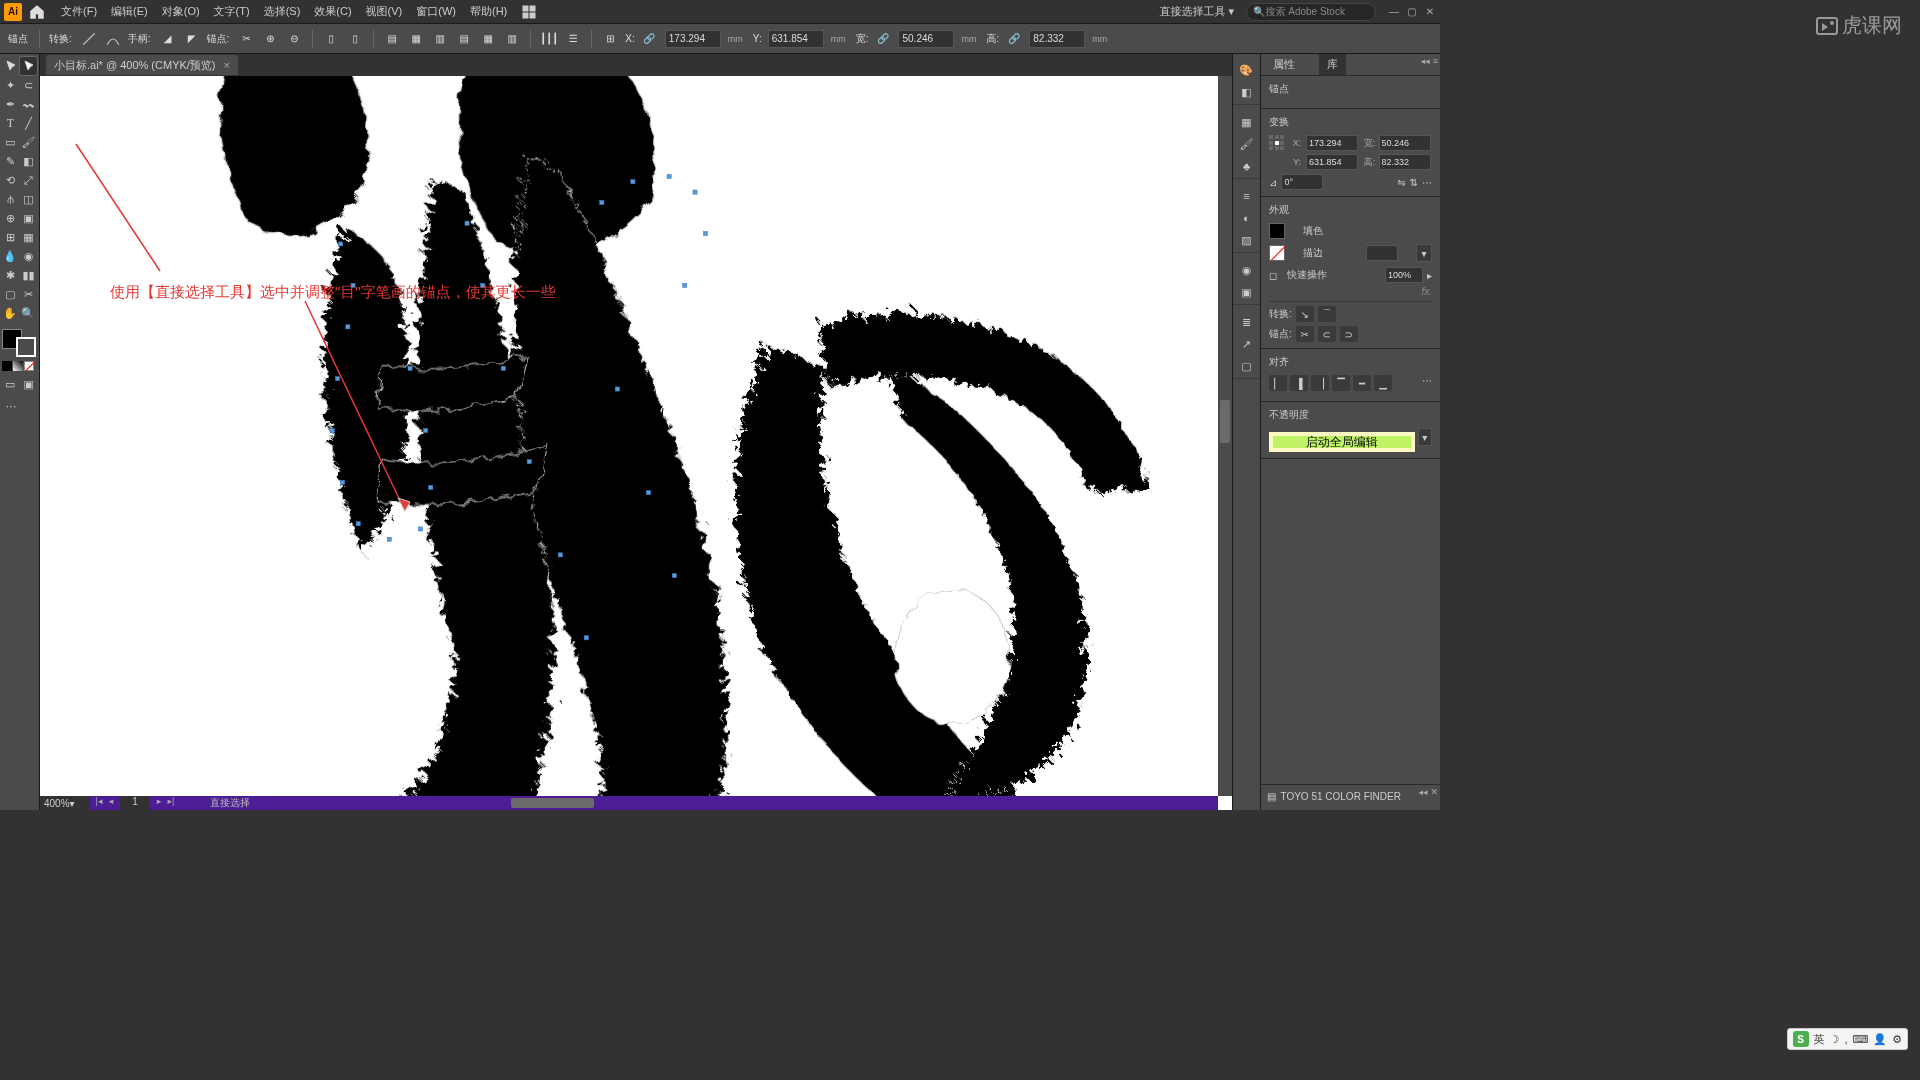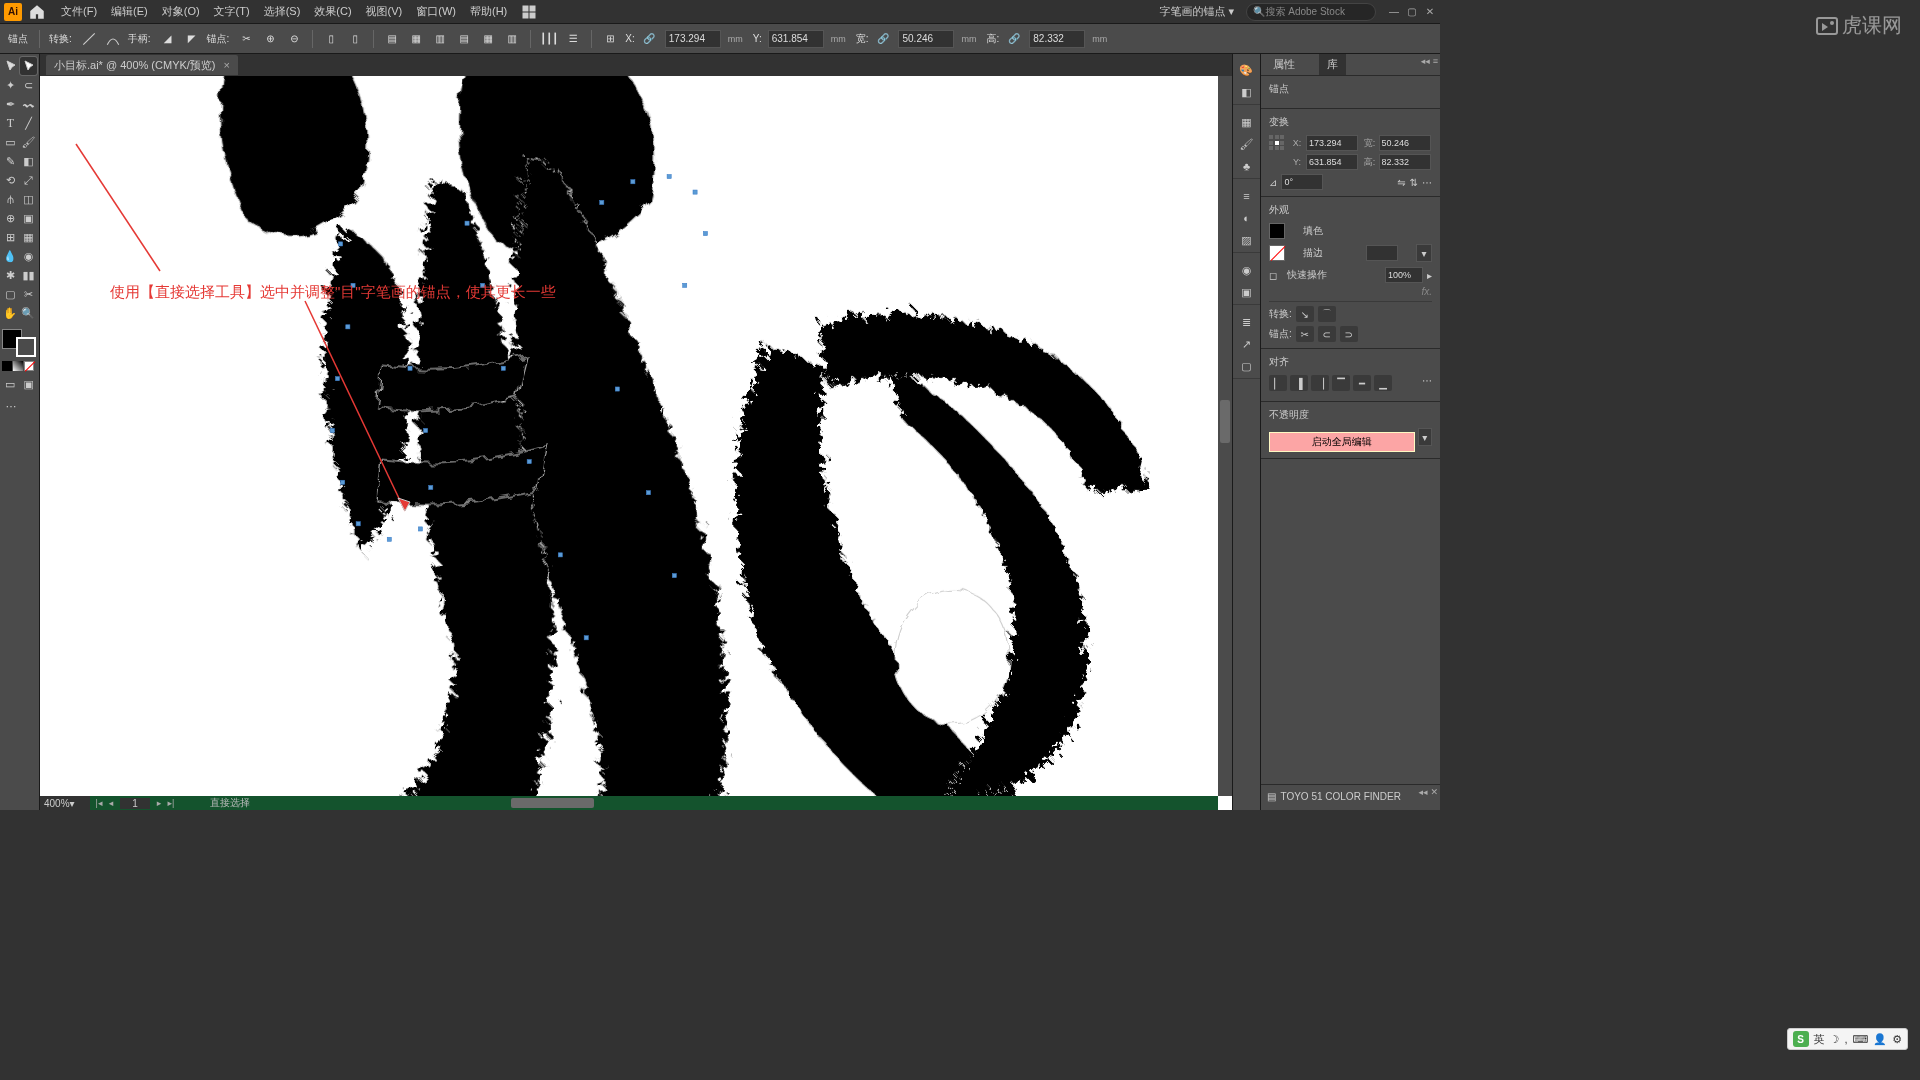--- a/index.html
+++ b/index.html
@@ -50,21 +50,21 @@
 .doc-tabs{height:22px;background:#323232;display:flex;align-items:center;padding-left:6px}
 .doc-tab{height:20px;background:#4b4b4b;padding:0 8px;display:flex;align-items:center;font-size:11px;border-radius:2px 2px 0 0}
 .doc-tab .close{margin-left:8px;font-size:11px;color:#aaa}
 .canvas-wrap{flex:1;position:relative;background:#4b4b4b;display:flex;align-items:center;justify-content:center;overflow:hidden}
 .canvas{background:#fff;width:100%;height:100%;position:relative;overflow:hidden}
 .brush-art{position:absolute;inset:0}
 .annotation{position:absolute;color:#e53935;font-size:15px;font-weight:500;top:207px;left:70px;white-space:nowrap}
 .arrow-line{position:absolute;top:0;left:0;pointer-events:none}
 .vscroll{position:absolute;right:0;top:0;bottom:14px;width:14px;background:#4b4b4b}
 .vscroll-thumb{position:absolute;width:10px;left:2px;background:#6a6a6a;border-radius:2px;top:45%;height:6%}
-.hscroll{position:absolute;bottom:0;left:0;right:14px;height:14px;background:#14532d;display:flex;align-items:center}
+.hscroll{position:absolute;bottom:0;left:0;right:14px;height:14px;background:#4c1d95;display:flex;}
 .zoom-box{width:50px;height:14px;background:#323232;font-size:10px;padding:0 4px;display:flex;align-items:center}
 .nav-arrows{display:flex;gap:2px;margin:0 4px}
 .nav-arrows span{width:10px;font-size:9px;text-align:center;color:#aaa}
 .page-box{width:30px;background:#323232;font-size:10px;text-align:center}
 .status-txt{margin-left:30px;font-size:10px;color:#bbb}
 .hscroll-thumb{position:absolute;height:10px;top:2px;background:#6a6a6a;border-radius:2px;left:40%;width:7%}
 
 
 .right-dock{width:28px;background:#4b4b4b;display:flex;flex-direction:column;align-items:center;padding:4px 0;gap:5px;border-left:1px solid #1a1a1a}
 .dock-grp{display:flex;flex-direction:column;gap:4px;padding:3px 0;border-bottom:1px solid #3a3a3a;width:100%;align-items:center}
@@ -86,21 +86,21 @@
 .prop-input{width:52px;height:16px;background:#323232;border:1px solid #555;color:#ddd;font-size:9px;padding:0 2px}
 .angle-row{display:flex;align-items:center;gap:4px;margin-top:4px}
 .appearance-row{display:flex;align-items:center;gap:18px;margin-bottom:5px}
 .app-sw{width:16px;height:16px;border:1px solid #666}
 .app-fill{background:#000}
 .app-stroke{background:#fff;position:relative}
 .app-stroke::after{content:"";position:absolute;width:20px;height:1px;background:red;transform:rotate(-45deg);top:7px;left:-2px}
 .opacity-row{display:flex;align-items:center;gap:4px}
 .align-row{display:flex;gap:3px;margin-bottom:4px}
 .align-btn{width:18px;height:16px;background:#3a3a3a;display:flex;align-items:center;justify-content:center;border-radius:2px}
-.quick-btn{width:100%;height:20px;background:#fca5a5;border:1px solid #fef9c3;display:flex;align-items:center;justify-content:center;font-size:10px;margin-top:4px}
+.quick-btn{width:100%;height:20px;background:#bef264;border:4px solid #fef9c3;display:flex;align-items:center;justify-content:center;font-size:12px;margin-top:4px}
 .dropdown-arrow{width:16px;height:18px;background:#3a3a3a;display:flex;align-items:center;justify-content:center;border:1px solid #555}
 .swatch-panel{margin-top:auto;padding:6px;border-top:1px solid #2a2a2a}
 .swatch-hdr{display:flex;align-items:center;gap:4px;margin-bottom:2px;font-size:10px}
 .panel-corner{position:absolute;top:2px;right:2px;display:flex;gap:3px}
 .panel-corner span{font-size:9px;color:#aaa}
 
 
 .watermark{position:absolute;top:12px;right:18px;font-size:20px;color:#fff;opacity:.5;display:flex;align-items:center;gap:4px;pointer-events:none;z-index:100}
 .watermark-box{width:22px;height:18px;border:2px solid #fff;border-radius:3px;position:relative}
 .watermark-box::after{content:"";position:absolute;right:2px;top:2px;width:4px;height:4px;border-radius:50%;background:#fff}
@@ -135,21 +135,21 @@
     <div class="menu-item">帮助(H)</div>
     <div class="ctrl-icon" style="margin-left:6px">
         <svg viewBox="0 0 16 16">
           <rect x="2" y="2" width="5" height="5" fill="#ccc"></rect>
           <rect x="9" y="2" width="5" height="5" fill="#ccc"></rect>
           <rect x="2" y="9" width="5" height="5" fill="#ccc"></rect>
           <rect x="9" y="9" width="5" height="5" fill="#ccc"></rect>
         </svg>
       </div>
     <div class="menu-spacer"></div>
-    <div class="workspace-sel"><span>字笔画的锚点</span> ▾</div>
+    <div class="workspace-sel"><span>直接选择工具</span> ▾</div>
     <div class="search-box">🔍 <span>搜索 Adobe Stock</span></div>
     <div class="window-ctrls">
       <span>—</span>
       <span>▢</span>
       <span>✕</span>
     </div>
   </div>
 
   <div class="controlbar">
     <span class="ctrl-lbl">锚点</span>

